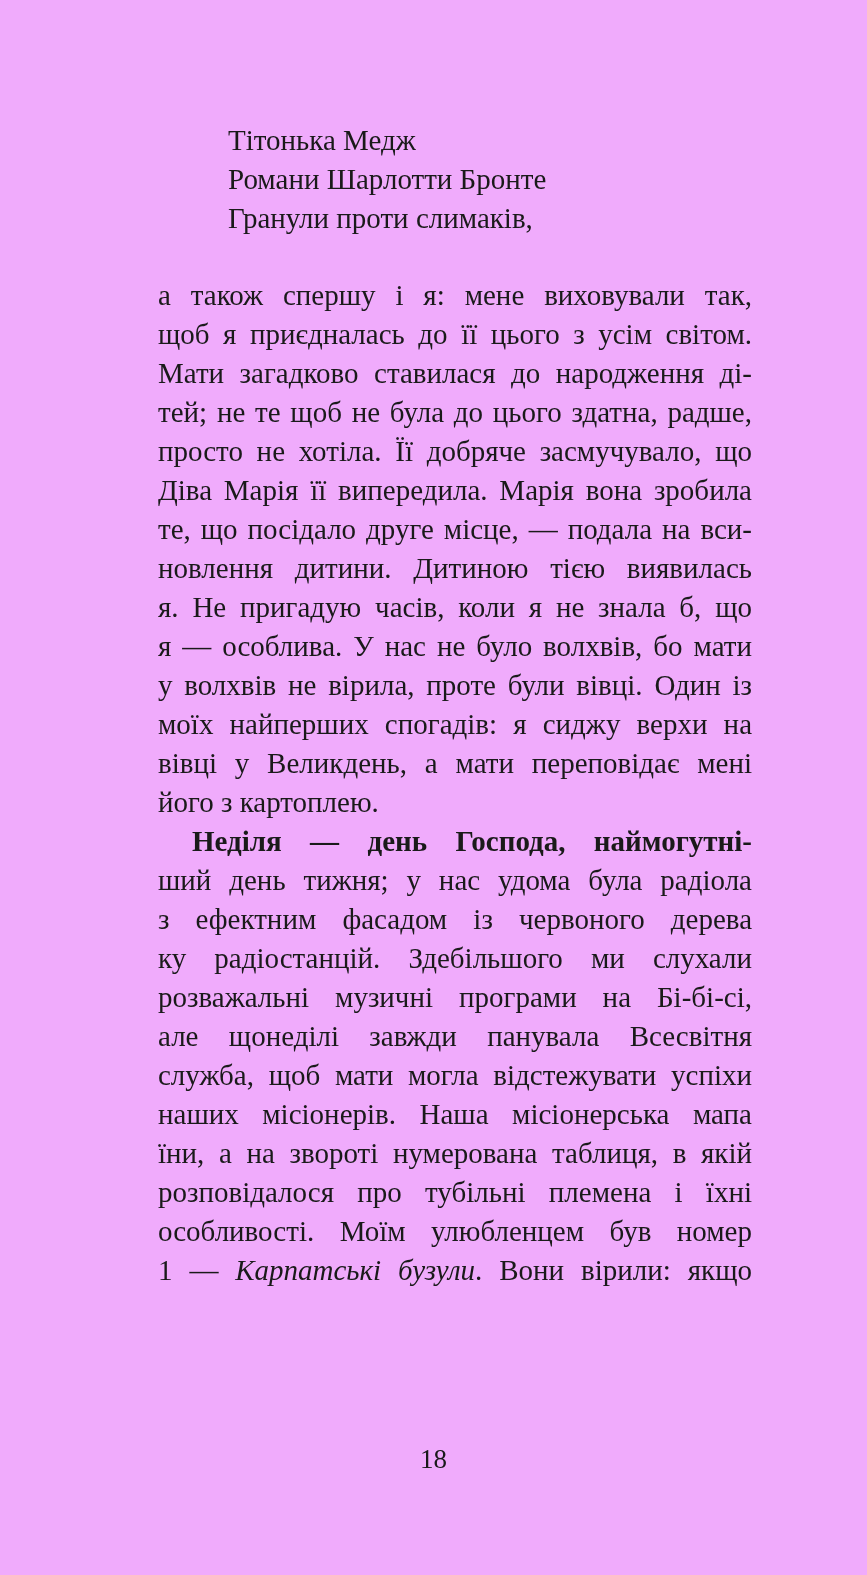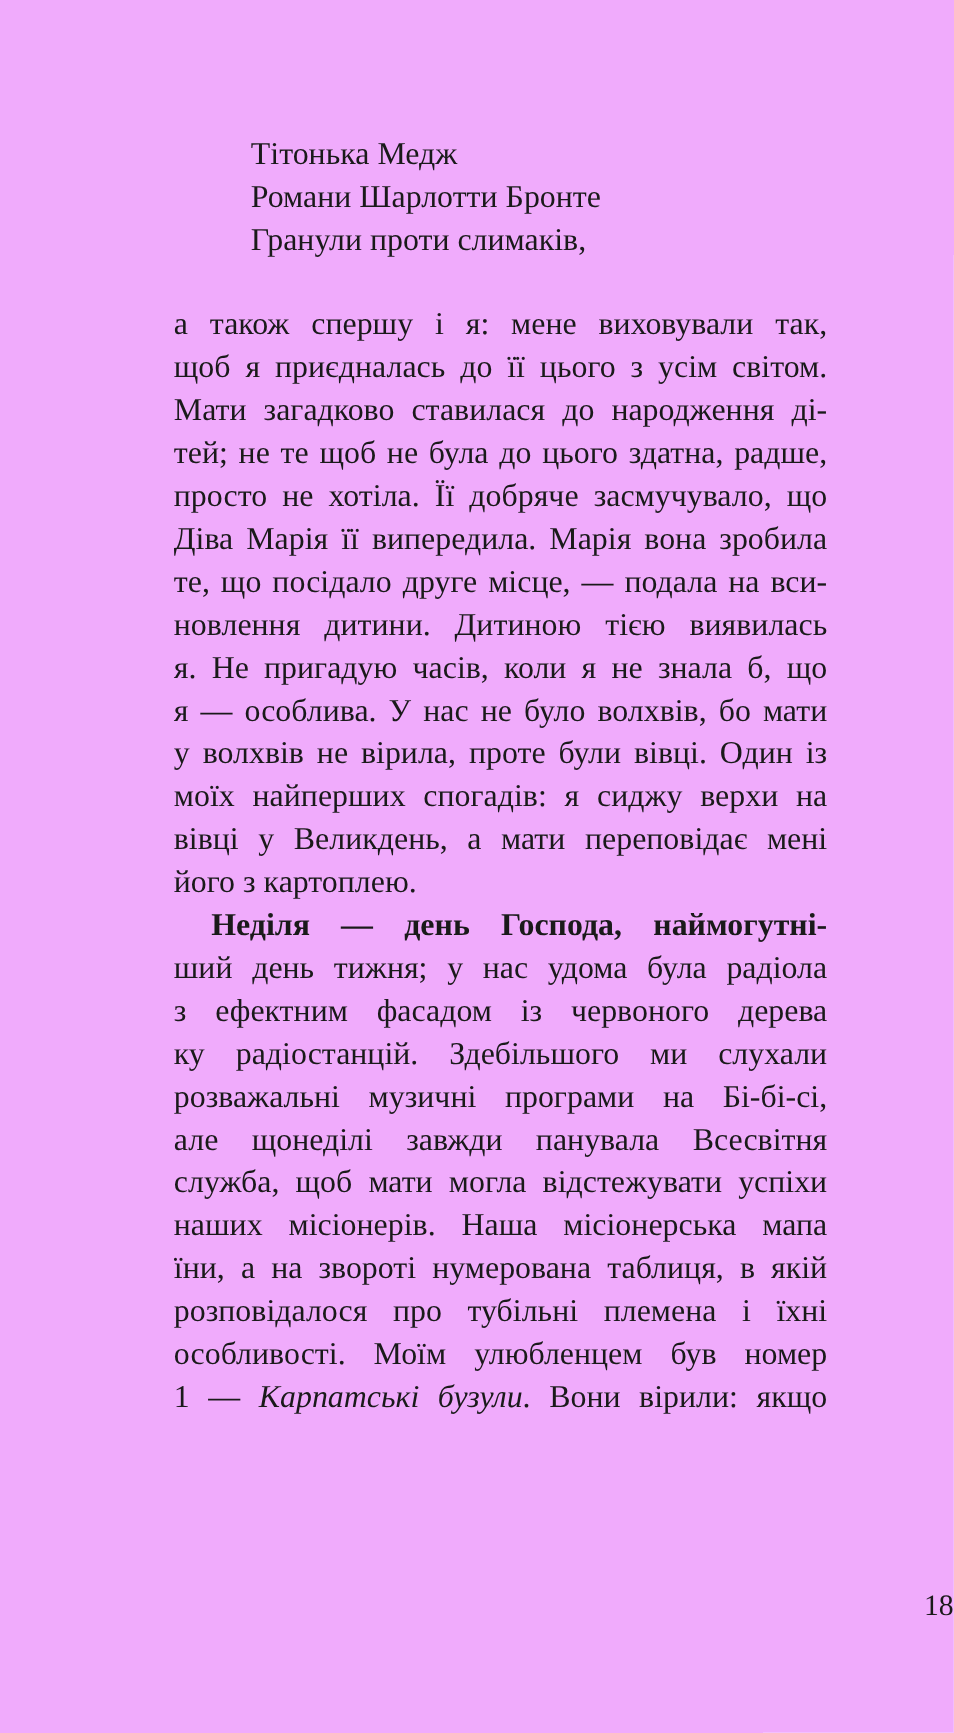--- a/index.html
+++ b/index.html
@@ -50,21 +50,21 @@
     font-weight: bold;
   }
   .italic {
     font-style: italic;
   }
   .page-number {
     position: absolute;
     left: 0;
     top: 1440px;
     width: 867px;
-    text-align: right;
+    text-align: center;
     font-size: 27px;
     line-height: 39px;
     font-feature-settings: "onum" 1;
   }
 </style>
 </head>
 <body style="background: rgb(254, 254, 254);">
 
 <div class="page" style="color: rgb(26, 26, 26);">
   <div class="epigraph">

